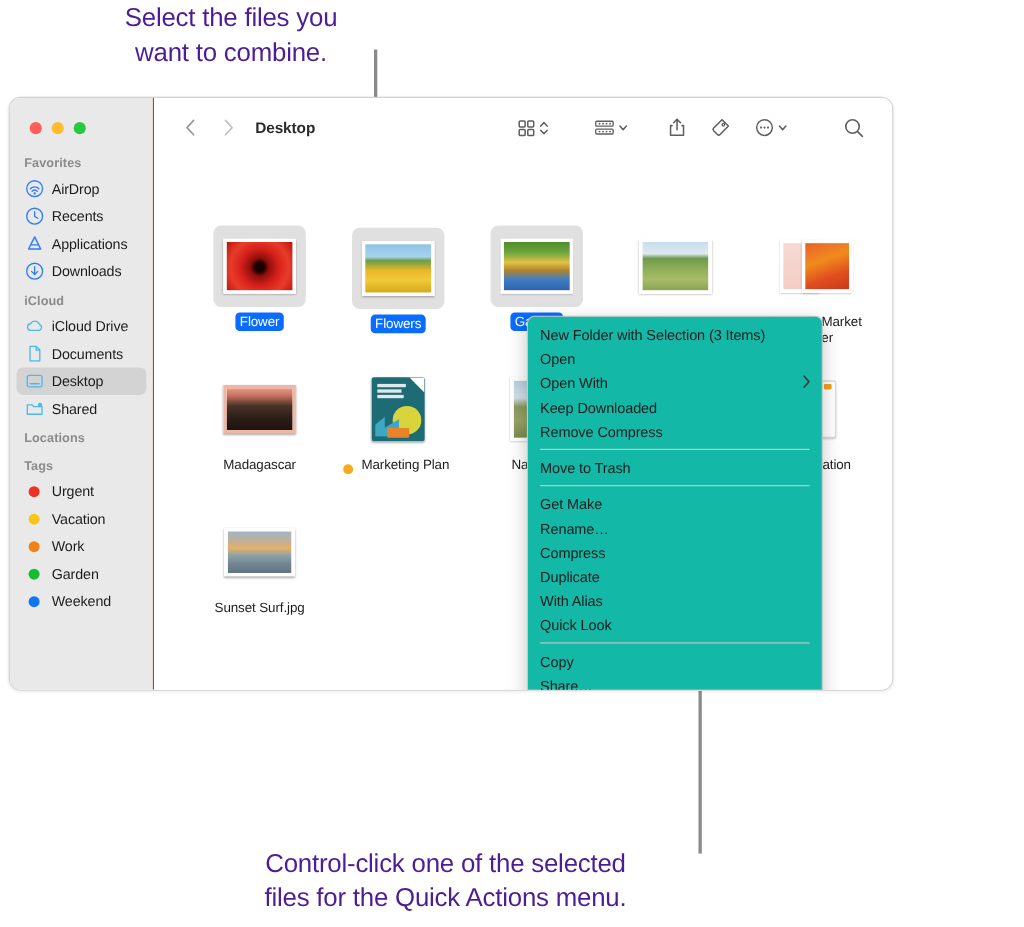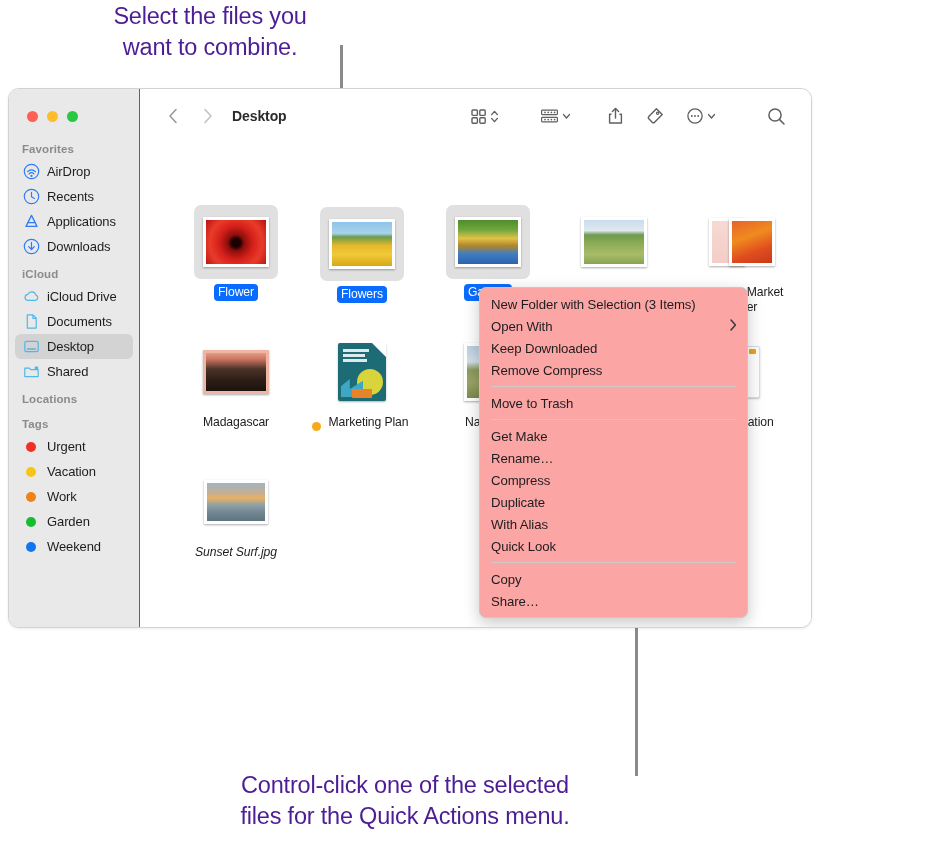--- a/index.html
+++ b/index.html
@@ -167,21 +167,21 @@
     display: flex; align-items: flex-end; justify-content: center;
     gap: 4px;
   }
   .label-tag { width: 9px; height: 9px; border-radius: 50%; flex: 0 0 9px; }
 
   
   #ctx-menu {
     position: absolute;
     left: 470px; top: 198px;
     width: 269px;
-    background: #fca5a5;
+    background: #14b8a6;
     border: 1px solid #c8c7c5;
     border-radius: 7px;
     box-shadow: 0 5px 16px rgba(0,0,0,0.22);
     padding: 5px 0;
     box-sizing: border-box;
     z-index: 50;
   }
   .mi {
     position: relative;
     height: 22px;
@@ -510,28 +510,31 @@
           </div>
           <div class="label-row">
             <span class="file-label" style="white-space: pre-line;">Presentation</span>
           </div>
         </div>
         <div class="file-item" style="left: 44px; top: 322px;">
           <div class="thumb-box">
             <div class="photo" style="width:58px;height:38px;background:linear-gradient(180deg,#9fb6c4 0%,#c8ae8e 28%,#e8b264 40%,#8fa0a8 58%,#6f8490 80%,#5f757f 100%);"></div>
           </div>
           <div class="label-row">
-            <span class="file-label" style="white-space: pre-line; font-style: italic;">Sunset Surf.jpg</span>
+            <span class="file-label" style="white-space: pre-line;">Sunset Surf.jpg</span>
           </div>
         </div>
       </div>
 
     <div id="ctx-menu">
         <div class="mi">
           <span>New Folder with Selection (3 Items)</span>
+        </div>
+        <div class="mi">
+          <span>Open</span>
         </div>
         <div class="mi">
           <span>Open With</span>
           <span class="arrow"><svg width="8" height="12" viewBox="0 0 8 12">
               <path d="M2 1 L6.4 6 L2 11" fill="none" stroke="#3a3a3a" stroke-width="1.5" stroke-linecap="round" stroke-linejoin="round"></path>
             </svg></span>
         </div>
         <div class="mi">
           <span>Keep Downloaded</span>
         </div>

